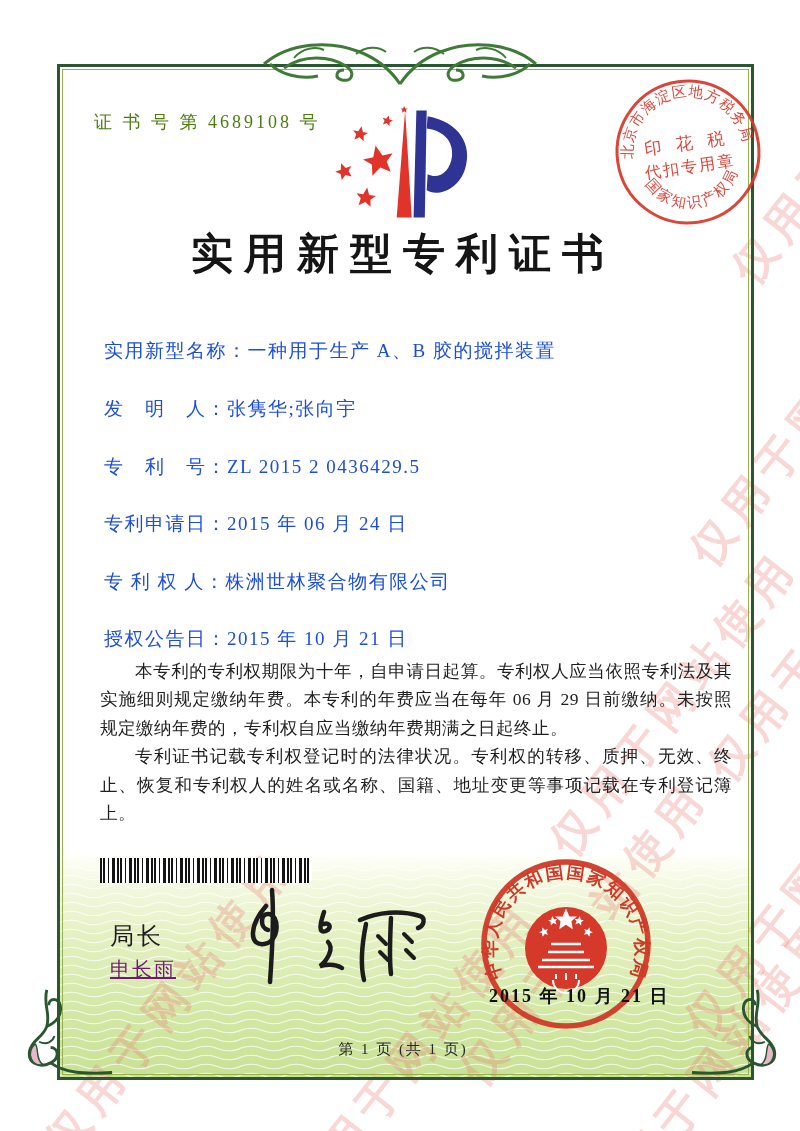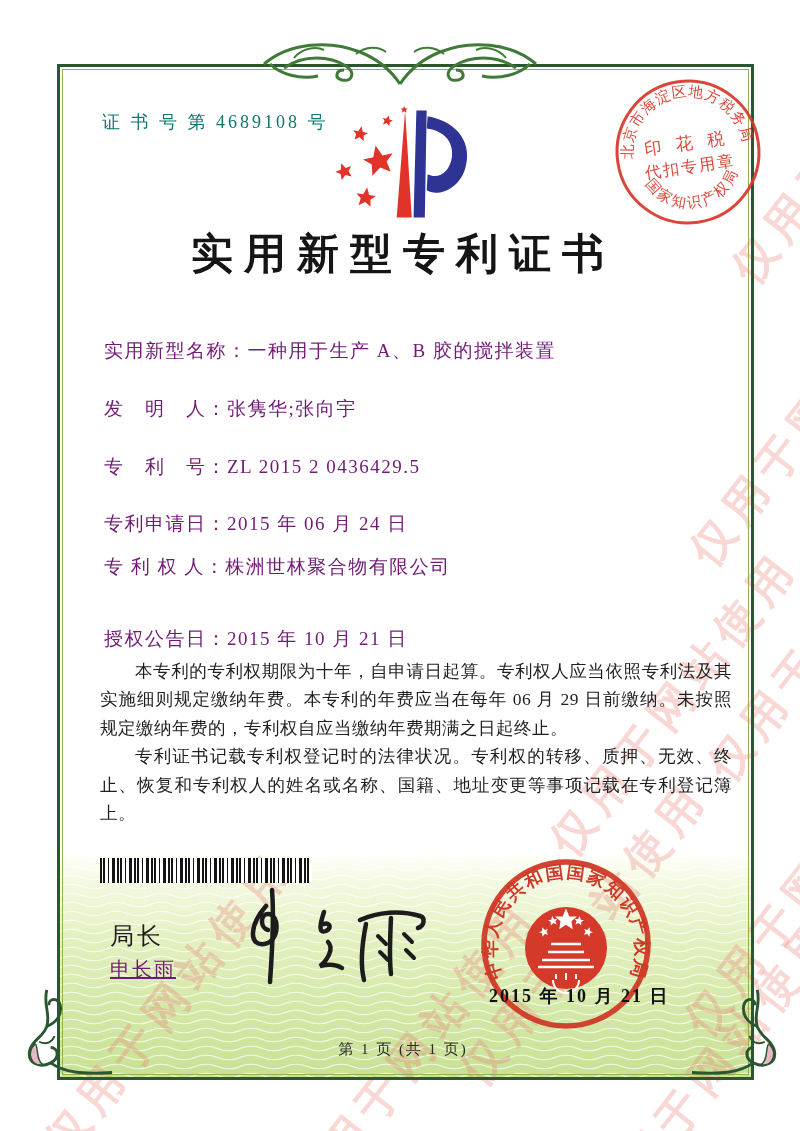--- a/index.html
+++ b/index.html
@@ -24,28 +24,28 @@
          border:3px solid #2a5631;z-index:3;pointer-events:none;}
   .frame-inner{position:absolute;left:2px;top:2px;right:2px;bottom:2px;border:1px solid #94b14c;}
 
   .ornament{position:absolute;z-index:4;pointer-events:none;}
   .orn-top{left:258px;top:34px;}
   .orn-bl{left:18px;top:988px;}
   .orn-br{left:690px;top:988px;transform:scaleX(-1);}
 
   
   .abs{position:absolute;z-index:5;}
-  .cert-no{left:94px;top:110px;font-size:18px;letter-spacing:3px;color:#0f766e;margin-left:8px;}
+  .cert-no{left:94px;top:110px;font-size:18px;letter-spacing:3px;color:#4d7c0f;}
   .logo{left:332px;top:100px;}
   .tax-stamp{left:612px;top:76px;transform:rotate(-8deg);opacity:.93;}
   .title{left:0;top:226px;width:806px;text-align:center;font-size:42px;font-weight:bold;
          letter-spacing:11px;color:#151515;}
   .fields{left:104px;top:338px;width:620px;}
-  .field{position:absolute;left:0;font-size:19px;letter-spacing:1.5px;white-space:nowrap;color:#701a75;}
-  .f0{top:0;} .f1{top:58px;} .f2{top:116px;} .f3{top:173px;text-align:center;} .f4{top:216px;} .f5{top:288px;}
+  .field{position:absolute;left:0;font-size:19px;letter-spacing:1.5px;white-space:nowrap;color:#1d4ed8;}
+  .f0{top:0;} .f1{top:58px;} .f2{top:116px;} .f3{top:173px;text-align:center;} .f4{top:231px;} .f5{top:288px;}
   .paras{left:100px;top:657px;width:632px;font-size:17.5px;line-height:28.4px;
          text-align:justify;color:#1f1f1f;letter-spacing:0.5px;}
   .paras p{margin:0;text-indent:2em;}
   .barcode{left:100px;top:858px;width:212px;height:25px;z-index:5;
            background:repeating-linear-gradient(90deg,#141414 0 2px,#fff 2px 3px,#141414 3px 5px,
            #fff 5px 8px,#141414 8px 9px,#fff 9px 12px,#141414 12px 15px,#fff 15px 17px);}
   .officer-title{left:110px;top:920px;font-size:24px;letter-spacing:3px;color:#1d1d1d;}
   .officer-name{left:110px;top:956px;font-size:20px;letter-spacing:2px;color:#701a75;text-decoration:underline;}
   .signature{left:228px;top:884px;z-index:6;}
   .seal{left:478px;top:856px;z-index:5;}

